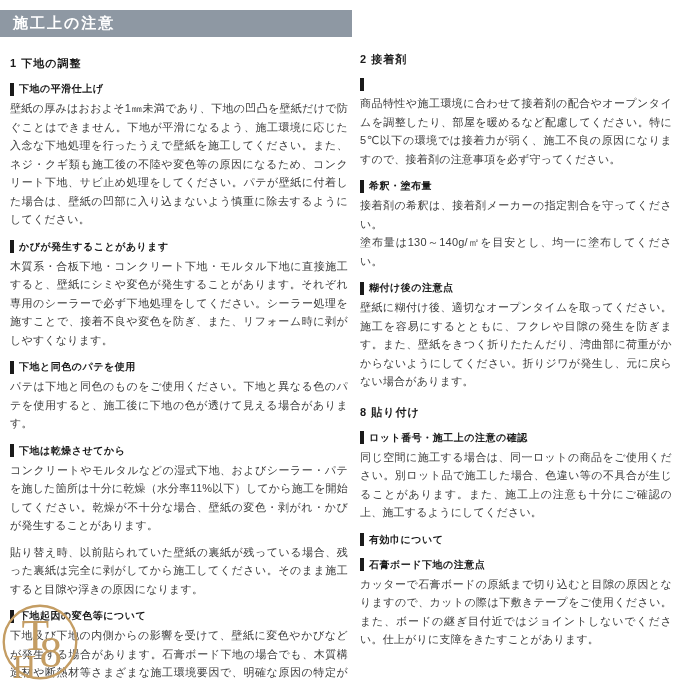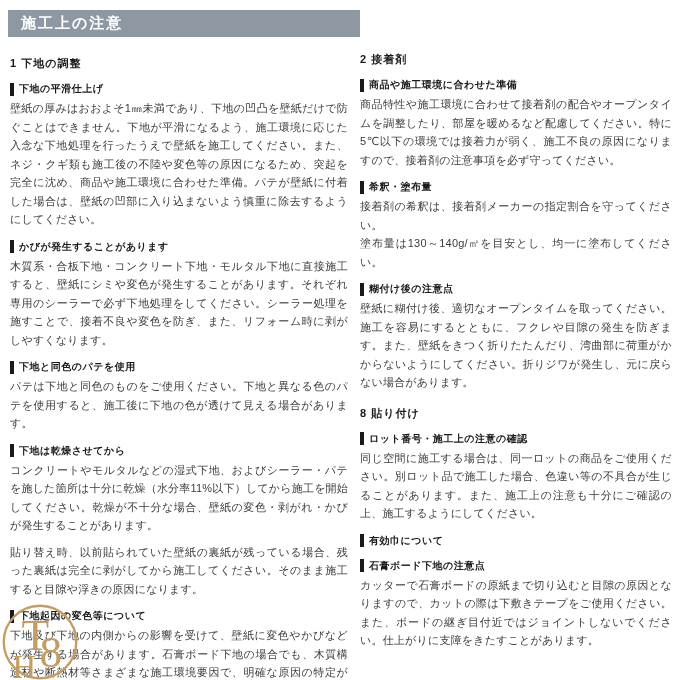--- a/index.html
+++ b/index.html
@@ -1,19 +1,19 @@
 <!DOCTYPE html>
 <html lang="ja"><head>
 <meta charset="utf-8">
 <style>
   html,body{margin:0;padding:0;background:#ffffff;}
   body{font-family:"Liberation Sans","DejaVu Sans",sans-serif;}
   .page{position:relative;width:680px;height:680px;background:#fff;overflow:hidden;}
   .header-bar{
-    position:absolute;left:8px;top:10px;width:352px;height:27px;
+    position:absolute;left:0;top:10px;width:352px;height:27px;
     background:#8e98a3;display:flex;align-items:center;
   }
   .header-bar .title{
     color:#ffffff;font-size:15px;font-weight:bold;padding-left:13px;
     letter-spacing:2px;
   }
   .content{
     position:absolute;left:10px;top:48px;width:662px;
     display:flex;flex-direction:row;gap:12px;
   }
@@ -52,21 +52,21 @@
 
   <div class="content">
 
     <div class="col-left">
       <h2 class="section">1 下地の調整</h2>
 
       <h3 class="sub">
           <span class="bar"></span>
           <span>下地の平滑仕上げ</span>
         </h3>
-      <p class="body">壁紙の厚みはおおよそ1㎜未満であり、下地の凹凸を壁紙だけで防ぐことはできません。下地が平滑になるよう、施工環境に応じた入念な下地処理を行ったうえで壁紙を施工してください。また、ネジ・クギ類も施工後の不陸や変色等の原因になるため、突起を完全に沈め、商品や施工環境に合わせた準備。パテが壁紙に付着した場合は、壁紙の凹部に入り込まないよう慎重に除去するようにしてください。</p>
+      <p class="body">壁紙の厚みはおおよそ1㎜未満であり、下地の凹凸を壁紙だけで防ぐことはできません。下地が平滑になるよう、施工環境に応じた入念な下地処理を行ったうえで壁紙を施工してください。また、ネジ・クギ類も施工後の不陸や変色等の原因になるため、コンクリート下地、サビ止め処理をしてください。パテが壁紙に付着した場合は、壁紙の凹部に入り込まないよう慎重に除去するようにしてください。</p>
 
       <h3 class="sub">
           <span class="bar"></span>
           <span>かびが発生することがあります</span>
         </h3>
       <p class="body">木質系・合板下地・コンクリート下地・モルタル下地に直接施工すると、壁紙にシミや変色が発生することがあります。それぞれ専用のシーラーで必ず下地処理をしてください。シーラー処理を施すことで、接着不良や変色を防ぎ、また、リフォーム時に剥がしやすくなります。</p>
 
       <h3 class="sub">
           <span class="bar"></span>
           <span>下地と同色のパテを使用</span>
@@ -86,21 +86,20 @@
           <span>下地起因の変色等について</span>
         </h3>
       <p class="body">下地及び下地の内側からの影響を受けて、壁紙に変色やかびなどが発生する場合があります。石膏ボード下地の場合でも、木質構造材や断熱材等さまざまな施工環境要因で、明確な原因の特定が困難な変色が発生する可能性がありますのでご了承ください。</p>
     </div>
 
     <div class="col-right">
       <h2 class="section">2 接着剤</h2>
 
       <h3 class="sub">
           <span class="bar"></span>
-          <span>商品や施工環境に合わせた準備</span>
         </h3>
       <p class="body">商品特性や施工環境に合わせて接着剤の配合やオープンタイムを調整したり、部屋を暖めるなど配慮してください。特に5℃以下の環境では接着力が弱く、施工不良の原因になりますので、接着剤の注意事項を必ず守ってください。</p>
 
       <h3 class="sub">
           <span class="bar"></span>
           <span>希釈・塗布量</span>
         </h3>
       <p class="body">接着剤の希釈は、接着剤メーカーの指定割合を守ってください。
 塗布量は130～140g/㎡を目安とし、均一に塗布してください。</p>
 

